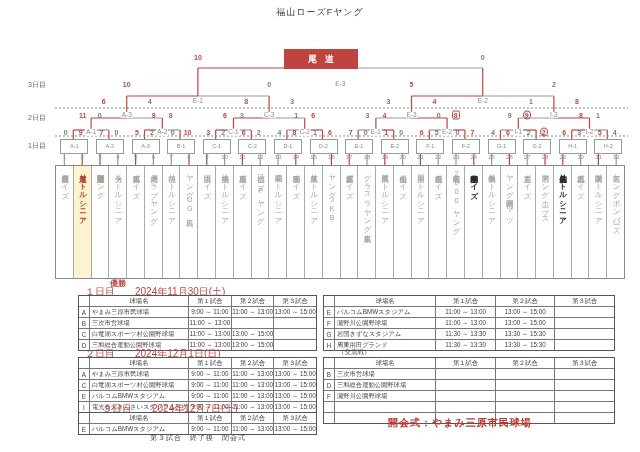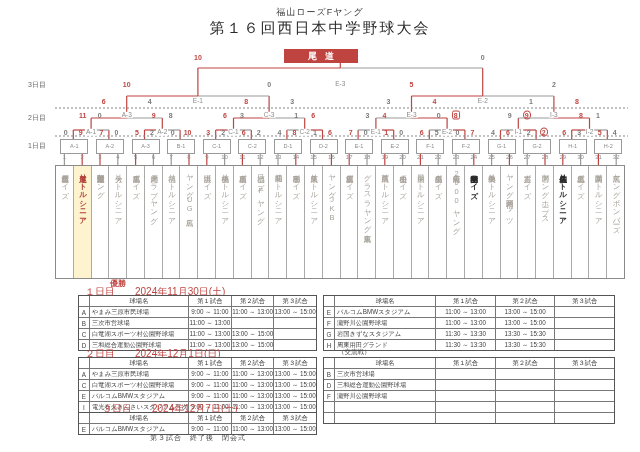--- a/index.html
+++ b/index.html
@@ -41,21 +41,20 @@
   .closing{position:absolute;font-size:7px;color:#3f3f3f;line-height:1;letter-spacing:1px;}
   .opening{position:absolute;font-size:10px;font-weight:bold;color:#c03430;line-height:1;letter-spacing:1px;}
   .champ{position:absolute;font-size:8px;font-weight:bold;color:#bf4440;line-height:1;}
   svg{position:absolute;left:0;top:0;}
 </style>
 </head>
 <body>
 
 <div class="sheet">
   <div class="abs ctr title-sm" style="left:320px;top:12px;">福山ローズFヤング</div>
-  <div class="abs ctr title-main" style="left:320px;top:28px;">第１６回西日本中学野球大会</div>
 
   <svg id="bracket-svg" width="640" height="452">
       <line x1="64.4" y1="165" x2="64.4" y2="152" stroke="#999999" stroke-width="1.2"></line>
       <line x1="82.2" y1="165" x2="82.2" y2="152" stroke="#bf4440" stroke-width="1.2"></line>
       <line x1="73.30000000000001" y1="139" x2="73.30000000000001" y2="130" stroke="#bf4440" stroke-width="1.2"></line>
       <line x1="100" y1="165" x2="100" y2="152" stroke="#bf4440" stroke-width="1.2"></line>
       <line x1="117.80000000000001" y1="165" x2="117.80000000000001" y2="152" stroke="#999999" stroke-width="1.2"></line>
       <line x1="108.9" y1="139" x2="108.9" y2="130" stroke="#bf4440" stroke-width="1.2"></line>
       <line x1="135.60000000000002" y1="165" x2="135.60000000000002" y2="152" stroke="#bf4440" stroke-width="1.2"></line>
       <line x1="153.4" y1="165" x2="153.4" y2="152" stroke="#999999" stroke-width="1.2"></line>
@@ -141,21 +140,21 @@
       <line x1="411.5" y1="96" x2="482.7" y2="96" stroke="#bf4440" stroke-width="1.2"></line>
       <line x1="482.7" y1="96" x2="553.9" y2="96" stroke="#999999" stroke-width="1.2"></line>
       <line x1="482.7" y1="96" x2="482.7" y2="68" stroke="#bf4440" stroke-width="1.2"></line>
       <line x1="197.90000000000003" y1="68" x2="340.3" y2="68" stroke="#bf4440" stroke-width="1.2"></line>
       <line x1="340.3" y1="68" x2="482.7" y2="68" stroke="#999999" stroke-width="1.2"></line>
       <line x1="340.3" y1="68" x2="340.3" y2="63" stroke="#bf4440" stroke-width="1.2"></line>
       <line x1="55" y1="108" x2="628" y2="108" stroke="#888" stroke-width="1.2" stroke-dasharray="2,2"></line>
       <line x1="55" y1="136" x2="628" y2="136" stroke="#888" stroke-width="1.2" stroke-dasharray="2,2"></line>
     </svg>
 
-  <div class="banner" style="left:284px;top:49px;width:74px;height:14px;">尾道</div>
+  <div class="banner" style="left:284px;top:49px;width:74px;height:20px;">尾道</div>
 
   <div id="tokens">
       <div class="matchbox" style="left: 60.3px; top: 139px; width: 26px; height: 13px;">A-1</div>
       <div class="tok gray" style="left: 65.8px; top: 132px;">0</div>
       <div class="tok red" style="left: 80.8px; top: 132px;">9</div>
       <div class="matchbox" style="left: 95.9px; top: 139px; width: 26px; height: 13px;">A-2</div>
       <div class="tok red" style="left: 101.4px; top: 132px;">7</div>
       <div class="tok gray" style="left: 116.4px; top: 132px;">0</div>
       <div class="matchbox" style="left: 131.5px; top: 139px; width: 26px; height: 13px;">A-3</div>
       <div class="tok red" style="left: 137px; top: 132px;">5</div>
@@ -494,13 +493,14 @@
           <div class="scell" style="width: 10px;">E</div>
           <div class="scell venue" style="width: 100px;">バルコムBMWスタジアム</div>
           <div class="scell" style="width: 43px;">9:00 ～ 11:00</div>
           <div class="scell" style="width: 43px;">11:00 ～ 13:00</div>
           <div class="scell" style="width: 43px;">13:00 ～ 15:00</div>
         </div>
       </div>
     </div>
 
   <div class="closing" style="left:150px;top:434px;">第３試合　終了後　閉会式</div>
+  <div class="opening" style="left:388px;top:418px;">開会式：やまみ三原市民球場</div>
 </div>
 
 </body></html>

